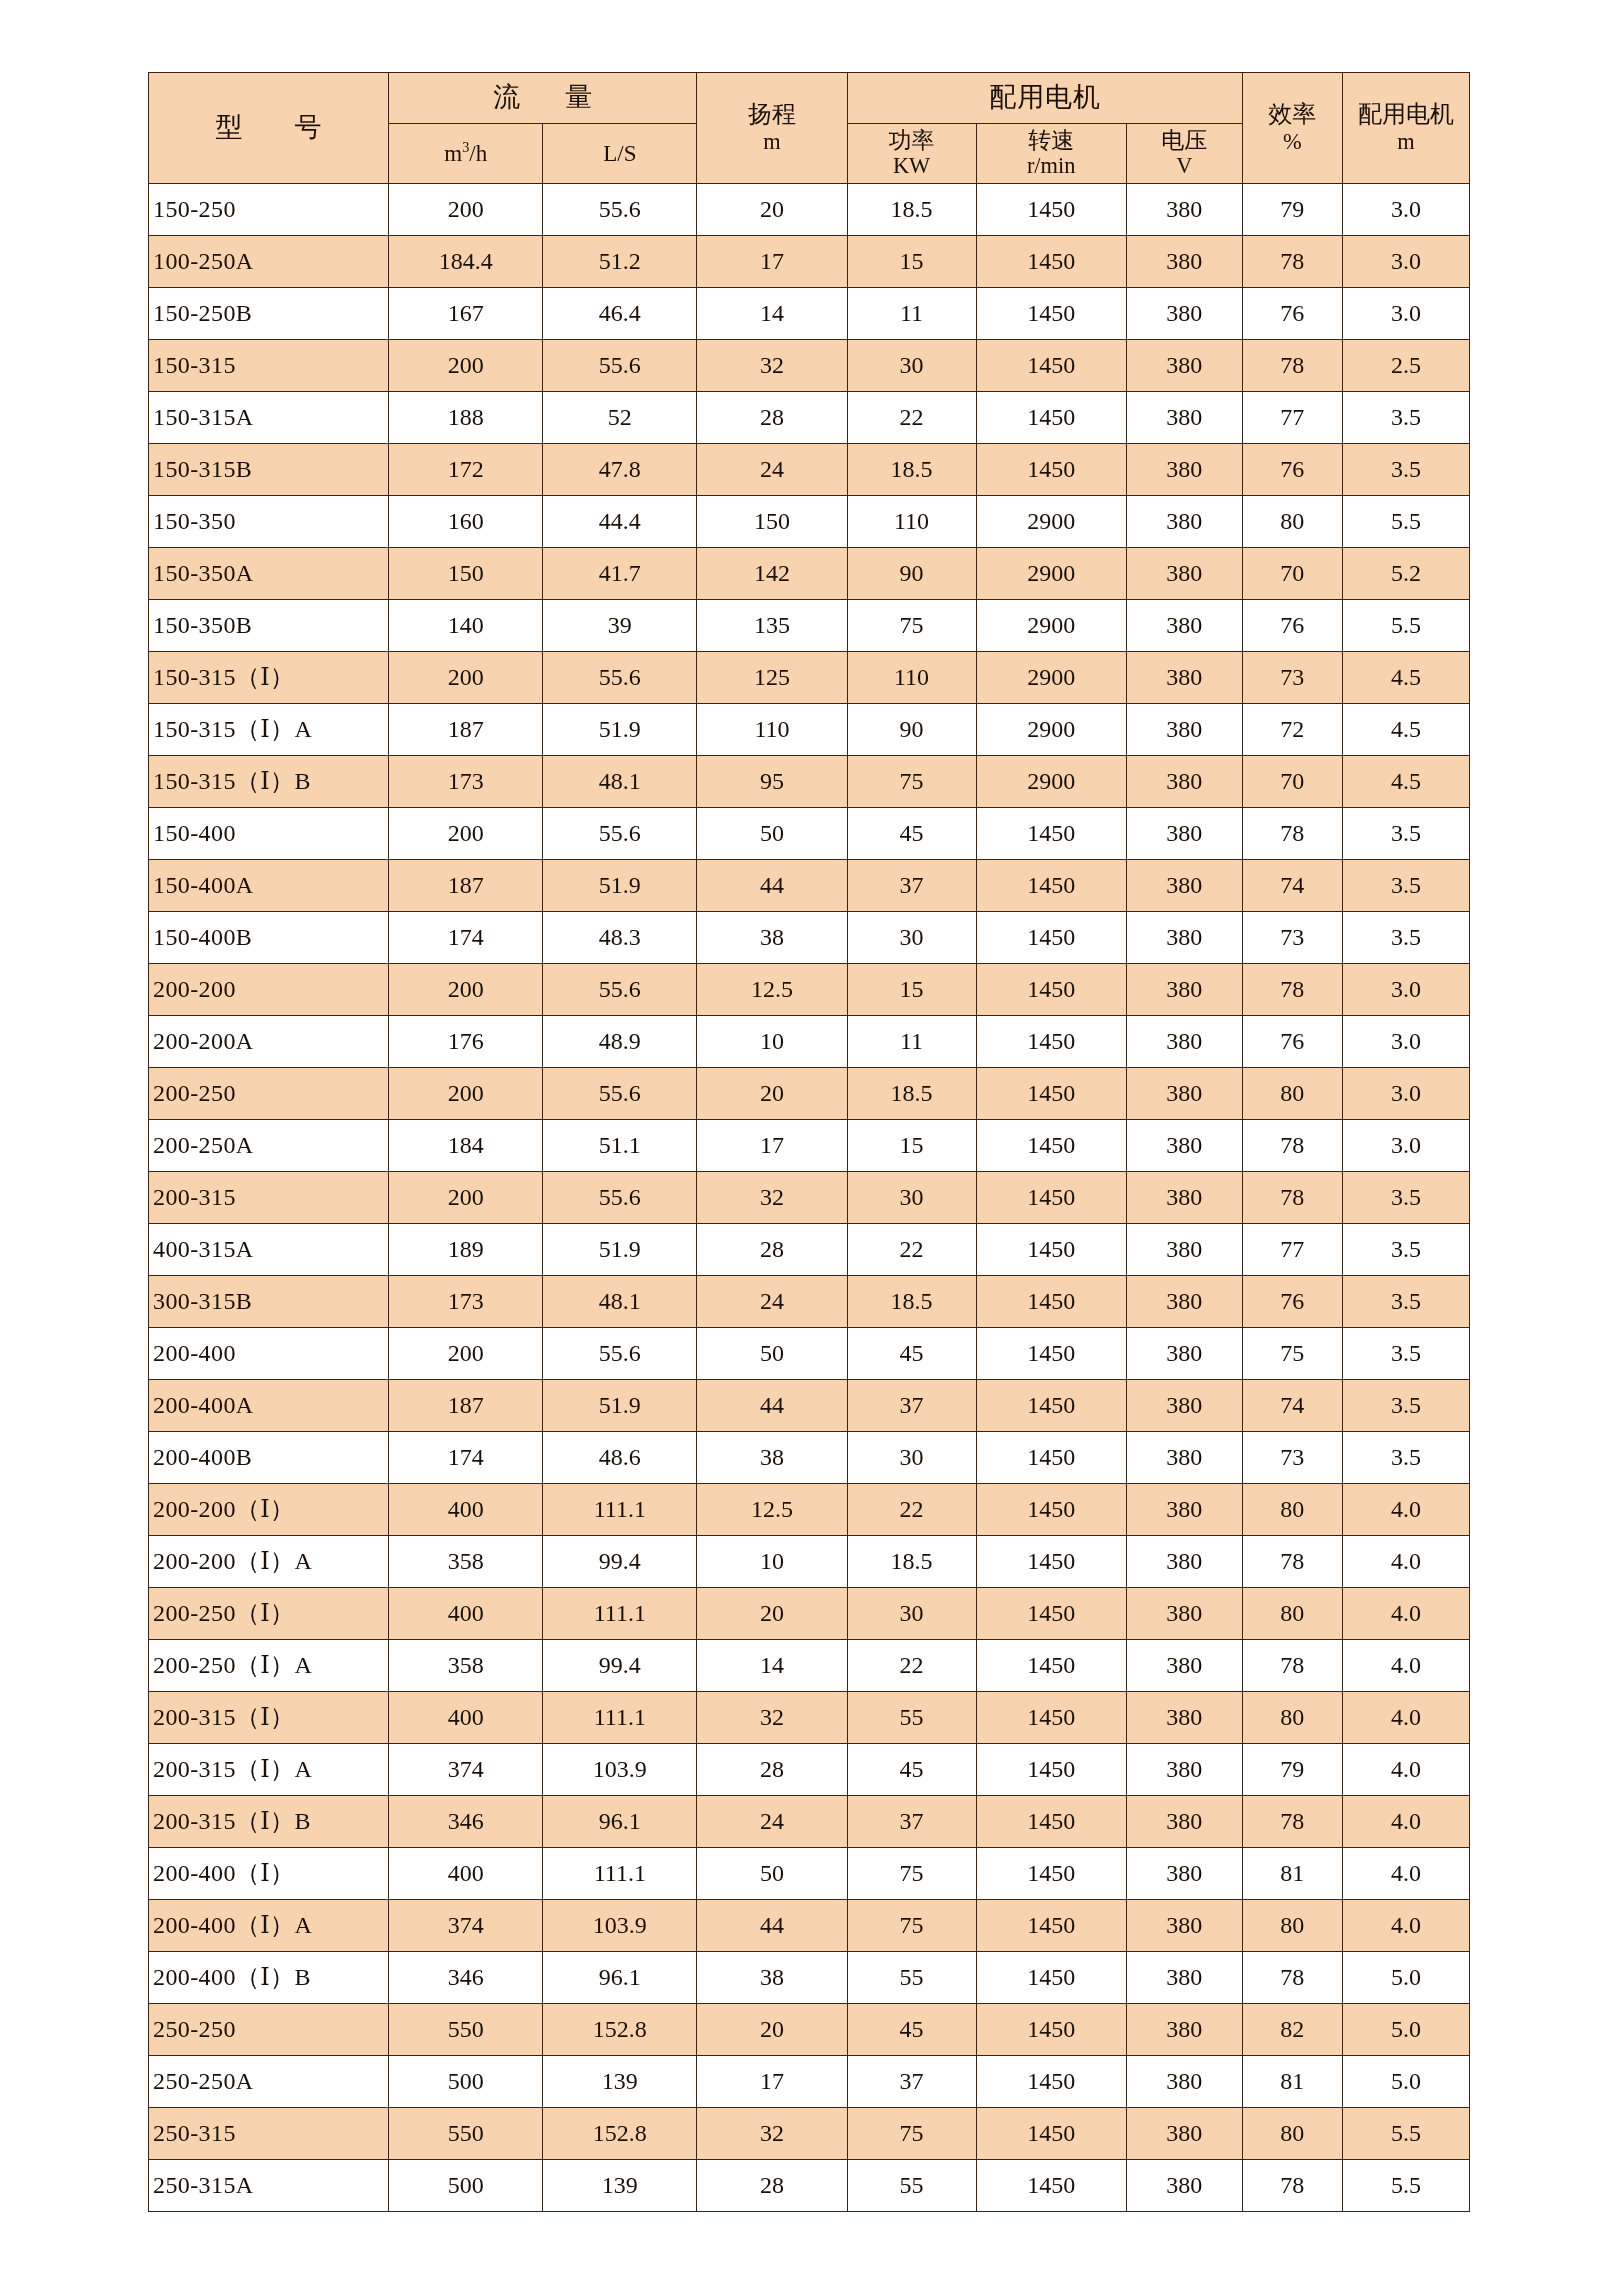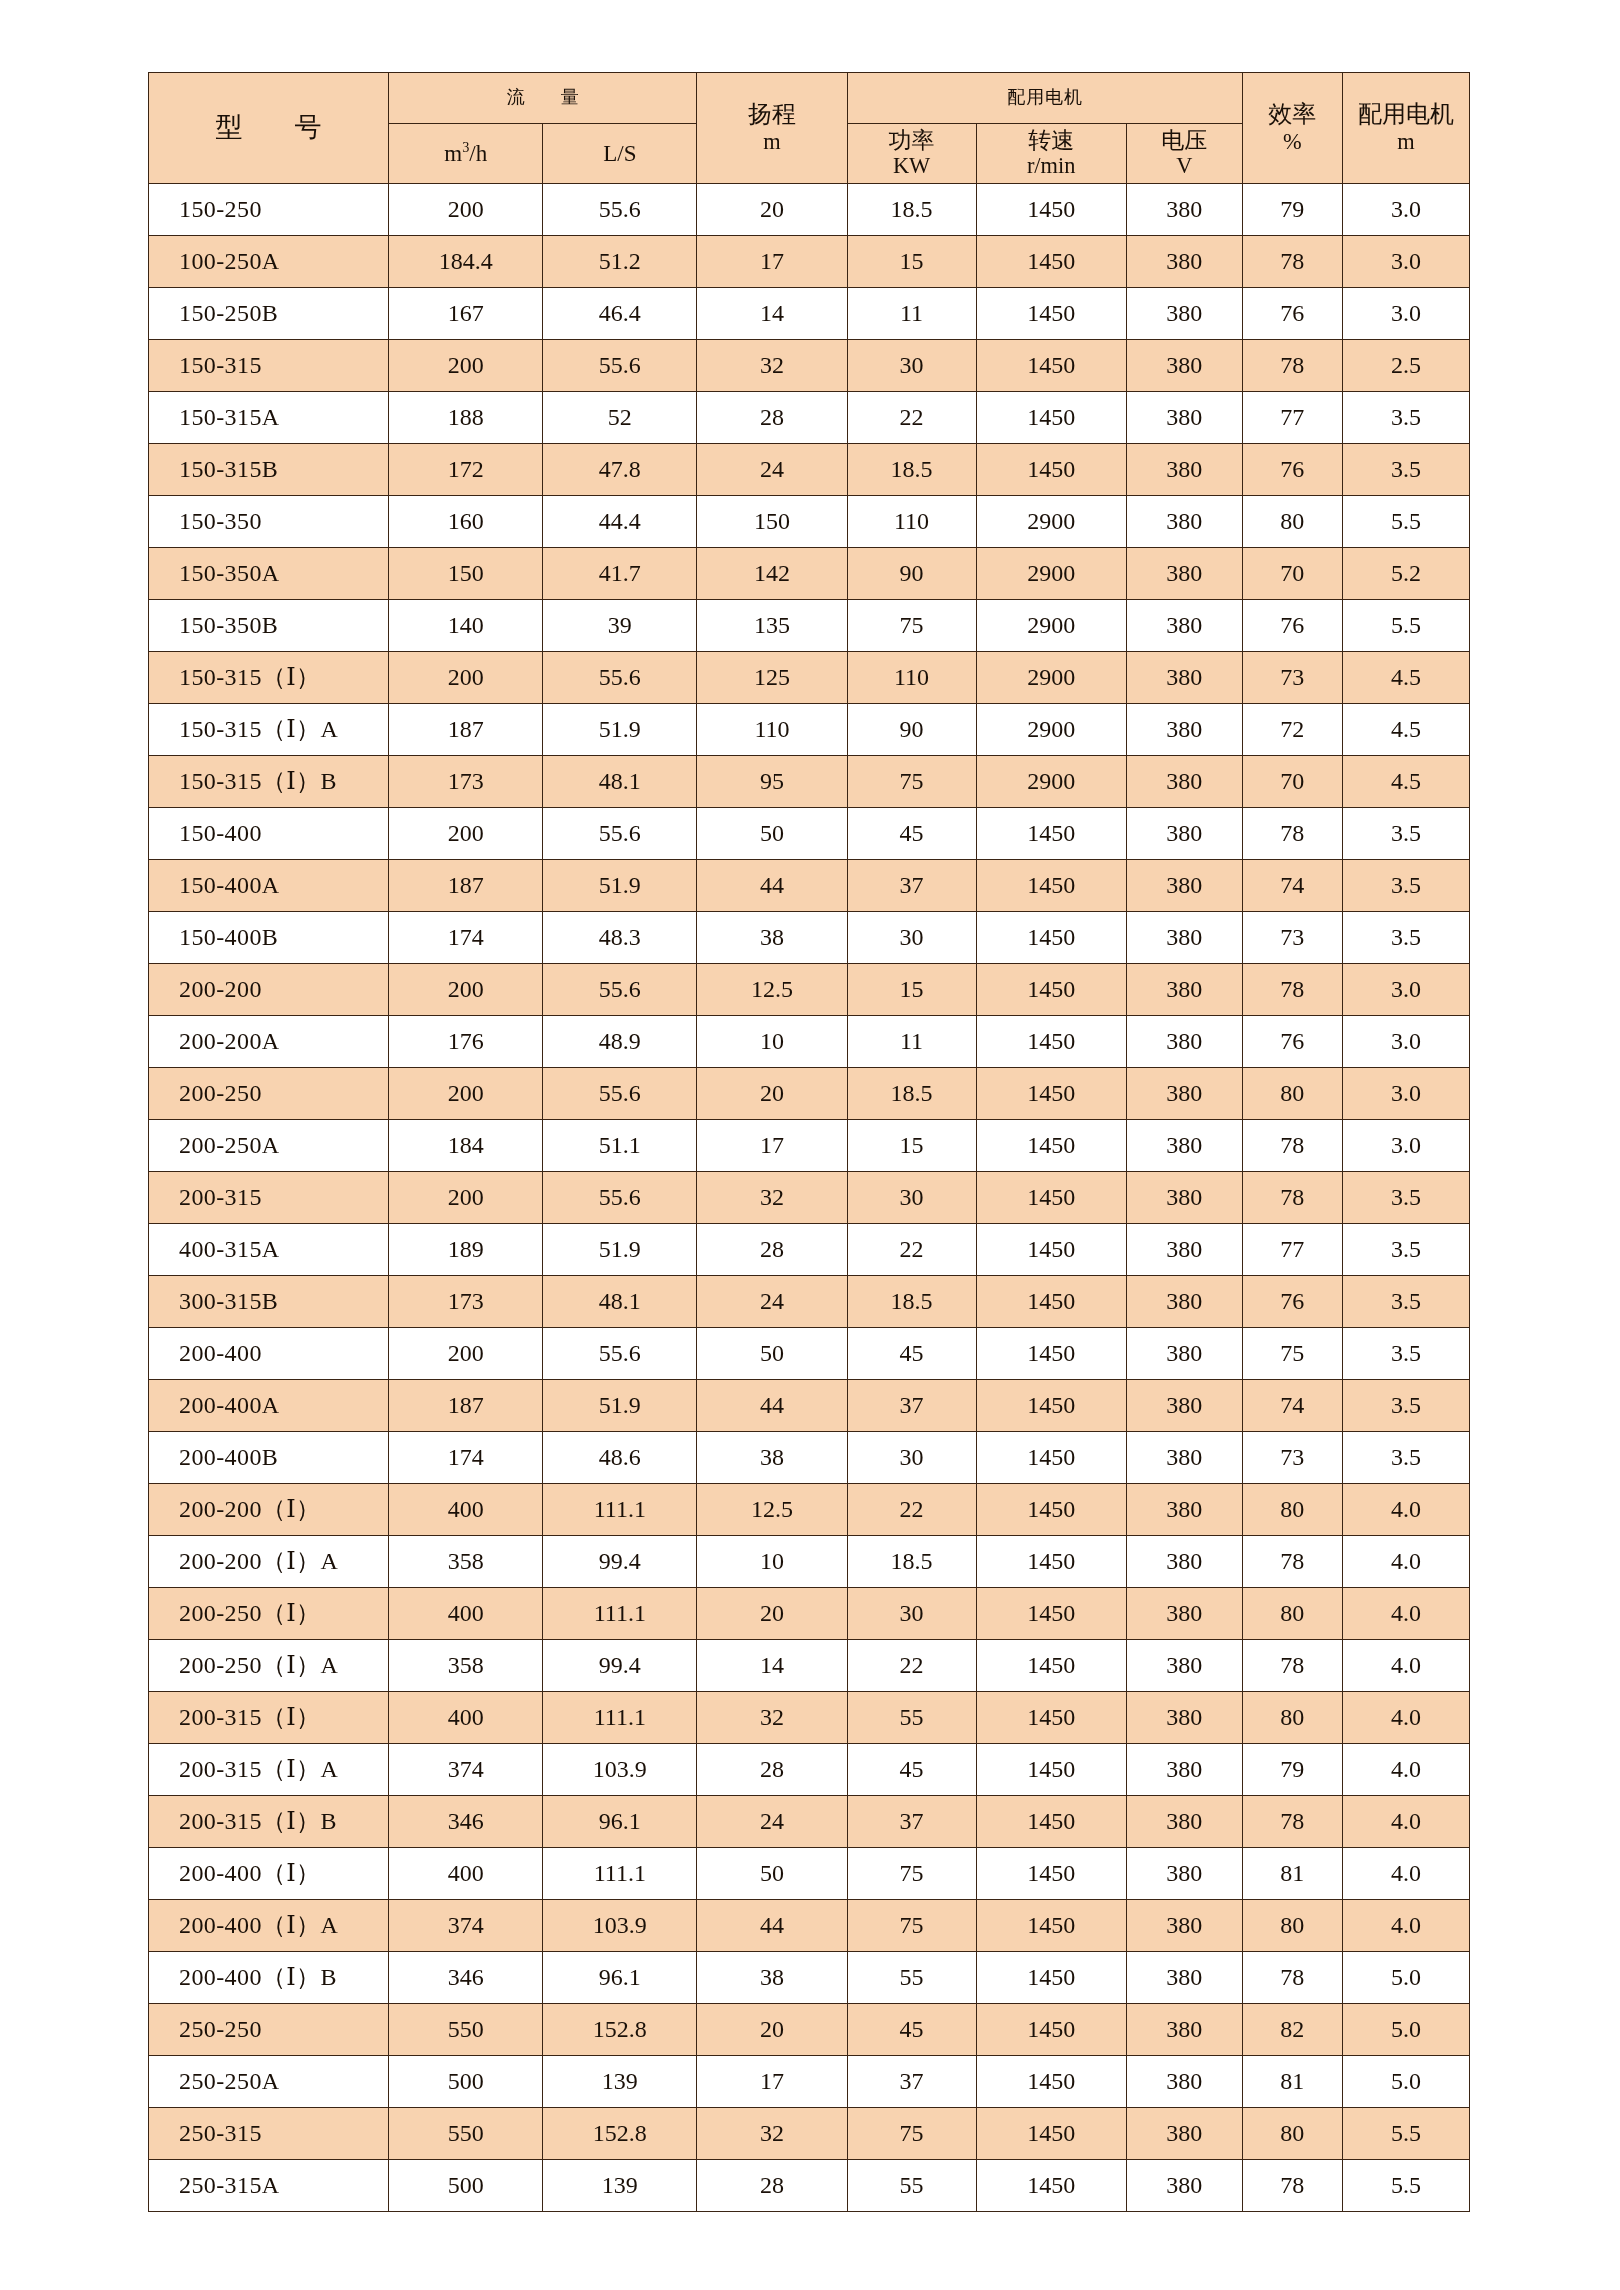--- a/index.html
+++ b/index.html
@@ -45,21 +45,21 @@
     background: #F8D3B0;
     text-align: center;
     color: #1a1008;
   }
   .h-model {
     font-size: 27px;
     letter-spacing: 12.5px;
     text-indent: 12.5px;
   }
   .h-group {
-    font-size: 18px;
+    font-size: 27px;
     height: 50px;
     letter-spacing: 9px;
     text-indent: 9px;
   }
   .h-group.tight {
     letter-spacing: 0.9px;
     text-indent: 0.9px;
   }
   .h-stack {
     font-size: 24px;
@@ -85,21 +85,21 @@
     height: 51px;
     font-size: 24px;
     text-align: center;
     background: #ffffff;
   }
   tbody tr.alt td {
     background: #F8D3B0;
   }
   tbody td.model {
     text-align: left;
-    padding-left: 30px;
+    padding-left: 4px;
     letter-spacing: 0.4px;
   }
 
   
   col.c-model  { width: 240px; }
   col.c-m3h    { width: 154px; }
   col.c-ls     { width: 154px; }
   col.c-head   { width: 150px; }
   col.c-power  { width: 129px; }
   col.c-speed  { width: 150px; }

